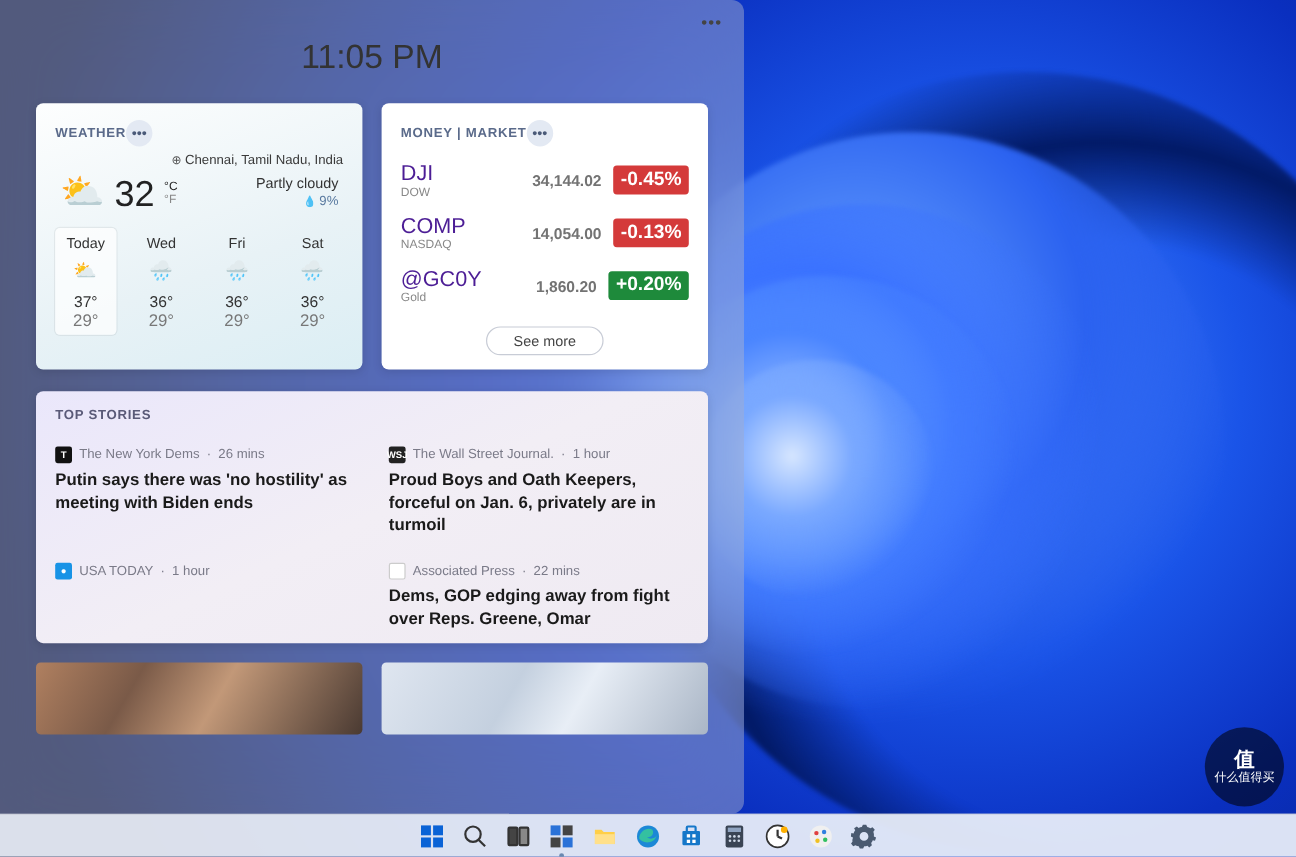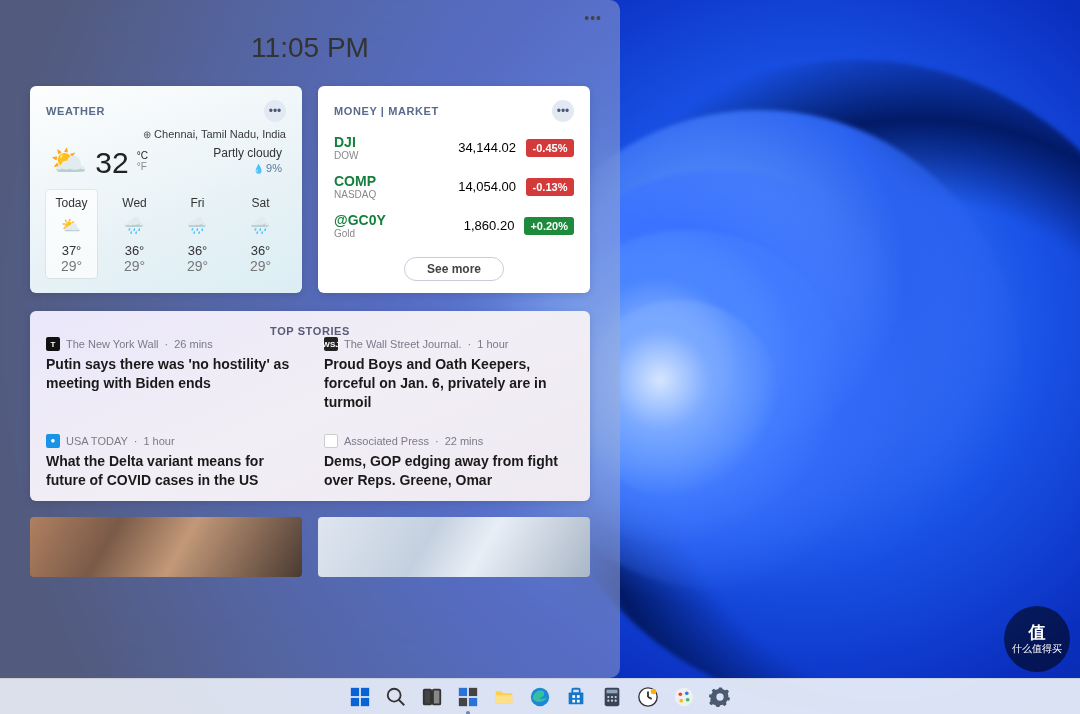--- a/index.html
+++ b/index.html
@@ -23,21 +23,21 @@
     backdrop-filter: blur(30px);
     border-top-right-radius: 10px;
     border-bottom-right-radius: 10px;
     padding: 0 30px;
     overflow: hidden;
   }
   .panel-menu { position:absolute; top:10px; right:18px; color:#444; font-size:14px; letter-spacing:1px; cursor:pointer;}
   .clock { text-align:center; font-size:28px; font-weight:400; color:#333; margin:32px 0 22px;}
   .row { display:flex; gap:16px; }
   .card { background:#fff; border-radius:6px; box-shadow:0 2px 8px rgba(0,0,0,0.12); padding:14px 16px 12px; }
-  .card-head { display:flex; justify-content:space-between; align-items:center; margin-bottom:6px;}
+  .card-head { display:flex; justify-content:flex-start; align-items:center; margin-bottom:6px;}
   .card-title { font-size:11px; letter-spacing:0.6px; color:#5a6a8a; font-weight:600;}
   .dots-btn { width:22px; height:22px; border-radius:50%; background:#e3e9f3; color:#4a5a78; font-size:12px; display:flex; align-items:center; justify-content:center; cursor:pointer;}
 
   .weather-card { flex:1; background:linear-gradient(160deg,#fdfefe 0%,#e8f2f6 60%,#dbeef4 100%); }
   .loc { text-align:right; font-size:11px; color:#3a3a3a; margin-bottom:6px;}
   .loc::before { content:"⊕ "; color:#555; font-size:10px;}
   .cur { display:flex; align-items:flex-start; gap:8px; padding:0 4px 6px;}
   .cur .ico { font-size:30px; line-height:1; }
   .cur .temp { font-size:30px; font-weight:300; color:#222;text-align:center;}
   .units { display:flex; flex-direction:column; font-size:10px; color:#888; border-left:0; padding-top:4px;}
@@ -48,33 +48,33 @@
 
   .fc { display:flex; gap:12px; margin-top:4px;}
   .fc .day { flex:1; text-align:center; font-size:12px; color:#333; padding:6px 0 4px; border-radius:4px;}
   .fc .day.sel { background:rgba(255,255,255,0.7); box-shadow:0 0 0 1px rgba(0,0,0,0.06);}
   .fc .dn { font-size:12px; margin-bottom:6px;}
   .fc .di { font-size:16px; margin-bottom:8px;}
   .fc .hi { font-size:13px;}
   .fc .lo { font-size:14px; color:#777;}
 
   .see-link { display:block; text-align:center; margin:12px auto 0; color:#2a6acb; font-size:12px; cursor:pointer;}
-  .see-btn  { display:block; margin:12px auto 0; padding:4px 22px; border:1px solid #c8ccd6; border-radius:14px; color:#444; background:#fff; font-size:12px; cursor:pointer;font-weight:bold;}
+  .see-btn  { display:block; margin:12px auto 0; padding:4px 22px; border:1px solid #c8ccd6; border-radius:14px; color:#444; background:#fff; font-size:12px; cursor:pointer;}
 
   .money-card { flex:1; }
   .mrow { display:flex; align-items:center; padding:6px 0;}
-  .mlab .sym { font-size:14px; font-weight:700; color:#15803d;}
+  .mlab .sym { font-size:18px; font-weight:400; color:#4c1d95;}
   .mlab .sub { font-size:10px; color:#888;}
-  .mval { margin-left:auto; font-size:13px; font-weight:400; color:#000000; margin-right:10px;}
-  .mchg { font-size:11px; font-weight:600; color:#fff; padding:3px 6px; border-radius:3px; min-width:48px; text-align:center;}
+  .mval { margin-left:auto; font-size:13px; font-weight:700; color:#737373; margin-right:10px;}
+  .mchg { font-size:16px; font-weight:600; color:#fff; padding:3px 6px; border-radius:3px; min-width:48px; text-align:center;}
   .neg { background:#d43a3a;}
   .pos { background:#1e8a3b;}
 
   .stories { margin-top:18px; width:100%; background:linear-gradient(155deg,#eae7fb 0%,#f2eef5 50%,#efeaf2 100%);}
-  .stories .card-title{ color:#5a5a78; margin-bottom:0; display:block;text-align:center;}
+  .stories .card-title{ color:#5a5a78; margin-bottom:20px; display:block;}
   .sg { display:grid; grid-template-columns:1fr 1fr; column-gap:28px; row-gap:22px;}
   .story .meta { font-size:11px; color:#7a7a88; display:flex; align-items:center; gap:6px; margin-bottom:4px;}
   .story .src-ico { width:14px; height:14px; border-radius:2px; display:inline-flex; align-items:center; justify-content:center; font-size:8px; font-weight:700; color:#fff;}
   .ico-nyt { background:#111;}
   .ico-wsj { background:#222;}
   .ico-usa { background:#1893e6; border-radius:50%;}
   .ico-ap  { background:#fff; color:#c00; border:1px solid #ccc;}
   .story .hd { font-size:14px; font-weight:600; color:#1a1a1a; line-height:1.35;}
 
   .thumb-row { display:flex; gap:16px; margin-top:16px;}
@@ -188,30 +188,29 @@
           <span class="mchg pos">+0.20%</span>
       </div>
       <button class="see-btn">See more</button>
     </div>
   </div>
 
   <div class="card stories">
     <span class="card-title">TOP STORIES</span>
     <div class="sg">
       <div class="story">
-        <div class="meta"><span class="src-ico ico-nyt">T</span><span>The New York Wall</span> · <span>26 mins</span></div>
+        <div class="meta"><span class="src-ico ico-nyt">T</span><span>The New York Dems</span> · <span>26 mins</span></div>
         <div class="hd">Putin says there was 'no hostility' as meeting with Biden ends</div>
       </div>
       <div class="story">
         <div class="meta"><span class="src-ico ico-wsj">WSJ</span><span>The Wall Street Journal.</span> · <span>1 hour</span></div>
         <div class="hd">Proud Boys and Oath Keepers, forceful on Jan. 6, privately are in turmoil</div>
       </div>
       <div class="story">
         <div class="meta"><span class="src-ico ico-usa">●</span><span>USA TODAY</span> · <span>1 hour</span></div>
-        <div class="hd">What the Delta variant means for future of COVID cases in the US</div>
       </div>
       <div class="story">
         <div class="meta"><span class="src-ico ico-ap">AP</span><span>Associated Press</span> · <span>22 mins</span></div>
         <div class="hd">Dems, GOP edging away from fight over Reps. Greene, Omar</div>
       </div>
     </div>
   </div>
 
   <div class="thumb-row">
     <div class="thumb t1"></div>

